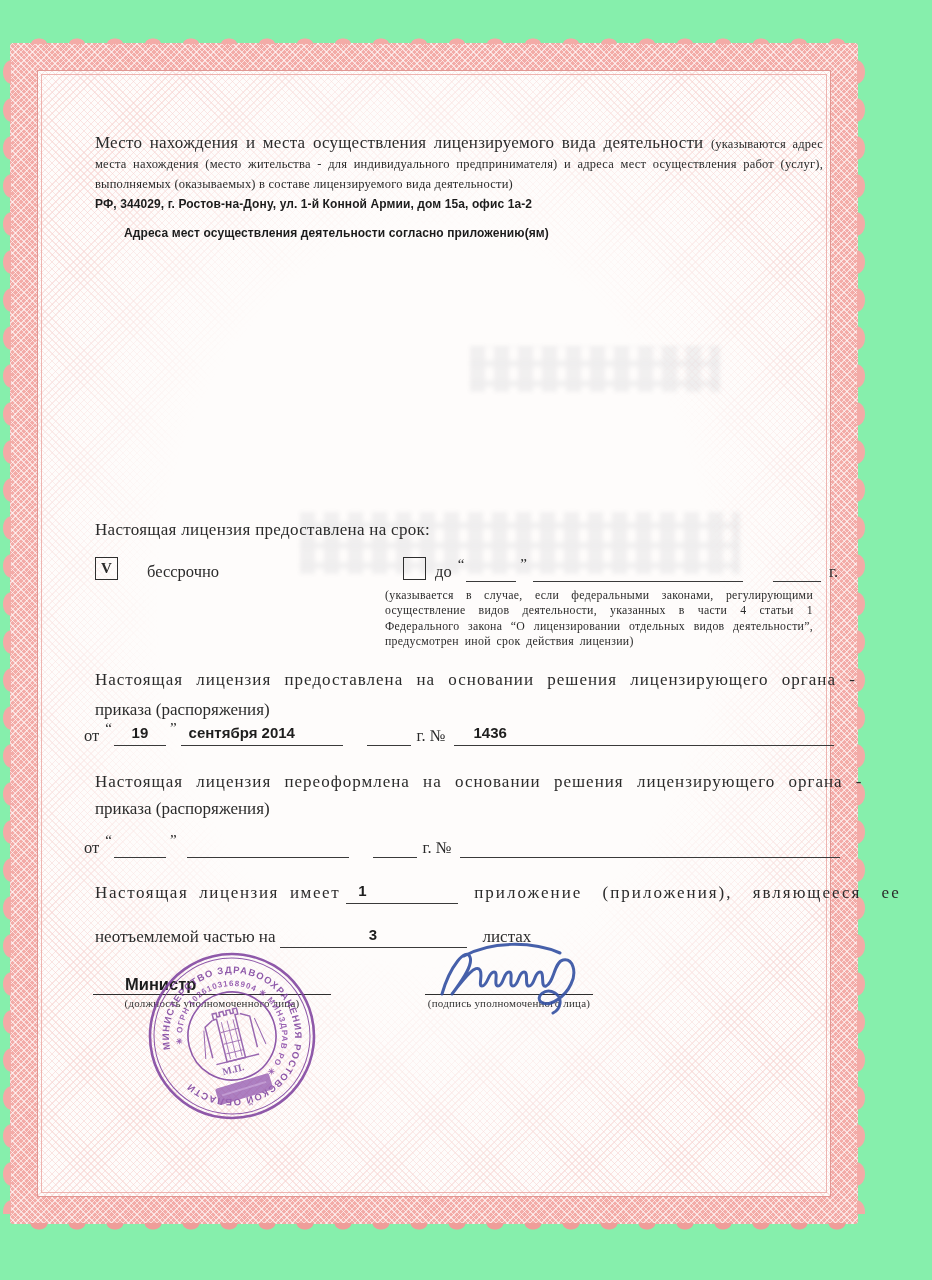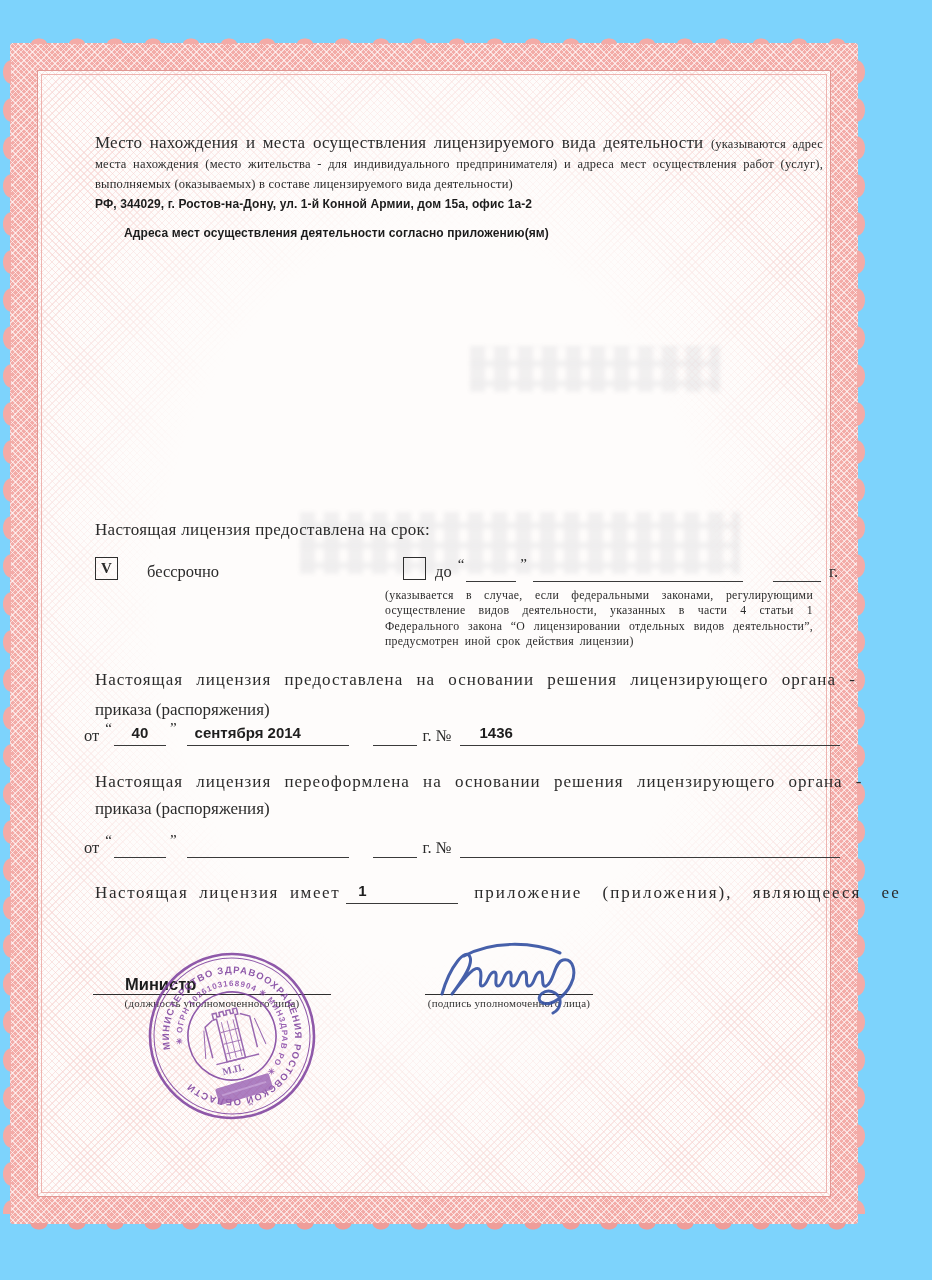--- a/index.html
+++ b/index.html
@@ -1,16 +1,16 @@
 <!DOCTYPE html>
 <html><head>
 <meta charset="utf-8">
 <style>
   html,body{margin:0;padding:0;background:#ffffff;}
-  .page{position:relative;width:932px;height:1280px;background:#7dd3fc;overflow:hidden;
+  .page{position:relative;width:932px;height:1280px;background:#86efac;overflow:hidden;
         font-family:"Liberation Serif",serif;color:#2b2b2b;}
   
   .sheet{position:absolute;left:10px;top:43px;width:848px;height:1181px;}
   .lace{position:absolute;inset:0;background-color:#f3aba7;border-radius:3px;
         background-image:
           repeating-linear-gradient(45deg,rgba(255,255,255,.6) 0 1px,transparent 1px 4px),
           repeating-linear-gradient(-45deg,rgba(255,255,255,.6) 0 1px,transparent 1px 4px);}
   .sc{position:absolute;}
   .sc-top{left:10px;right:10px;top:-8px;height:9px;background-repeat:repeat-x;background-size:38px 9px;
           background-image:radial-gradient(ellipse 13px 9px at 19px 9px,#f3aba7 7.5px,rgba(243,171,167,0) 8.5px);}
@@ -120,24 +120,24 @@
 
     <div class="abs note">(указывается в случае, если федеральными законами, регулирующими осуществление видов деятельности, указанных в части 4 статьи 1 Федерального закона “О лицензировании отдельных видов деятельности”, предусмотрен иной срок действия лицензии)</div>
 
     <div class="abs para p-stretch g1">Настоящая лицензия предоставлена на основании решения лицензирующего органа -</div>
     <div class="abs para g2">приказа (распоряжения)</div>
 
     <div class="abs frow otrow ot1">
       <span class="lbl">от</span>
       <span class="q" style="margin-left:6px;">“</span>
       <span class="bl" style="width:52px;margin-left:2px;">
-          <i class="val" style="left:50%;transform:translateX(-50%);font-style:normal;">40</i>
+          <i class="val" style="left:50%;transform:translateX(-50%);font-style:normal;">19</i>
         </span>
       <span class="q" style="margin-left:4px;">”</span>
-      <span class="bl" style="width:162px;margin-left:10px;">
+      <span class="bl" style="width:162px;margin-left:4px;">
           <i class="val" style="left:8px;font-style:normal;">сентября 2014</i>
         </span>
       <span class="bl" style="width:44px;margin-left:24px;"></span>
       <span class="lbl" style="margin-left:6px;">г. №</span>
       <span class="bl" style="width:380px;margin-left:8px;">
           <i class="val" style="left:20px;font-style:normal;">1436</i>
         </span>
     </div>
 
     <div class="abs para p-stretch r1">Настоящая лицензия переоформлена на основании решения лицензирующего органа -</div>
@@ -155,20 +155,27 @@
     </div>
 
     <div class="abs frow imrow1">
       <span class="imtxt sp1">Настоящая лицензия имеет</span>
       <span class="bl" style="width:112px;margin-left:6px;">
           <i class="val" style="left:12px;font-style:normal;">1</i>
         </span>
       <span class="imtxt sp2" style="margin-left:16px;">приложение (приложения), являющееся ее</span>
     </div>
 
+    <div class="abs frow imrow2">
+      <span class="imtxt">неотъемлемой частью на</span>
+      <span class="bl" style="width:187px;margin-left:4px;">
+          <i class="val" style="left:50%;transform:translateX(-50%);font-style:normal;">3</i>
+        </span>
+      <span class="imtxt" style="margin-left:16px;">листах</span>
+    </div>
 
     <div class="sigcol sig1">
       <div class="sigval">
           <span class="signame">Министр</span>
         </div>
       <div class="cap">(должность уполномоченного лица)</div>
     </div>
 
     <div class="sigcol sig2">
       <div class="sigval"></div>

